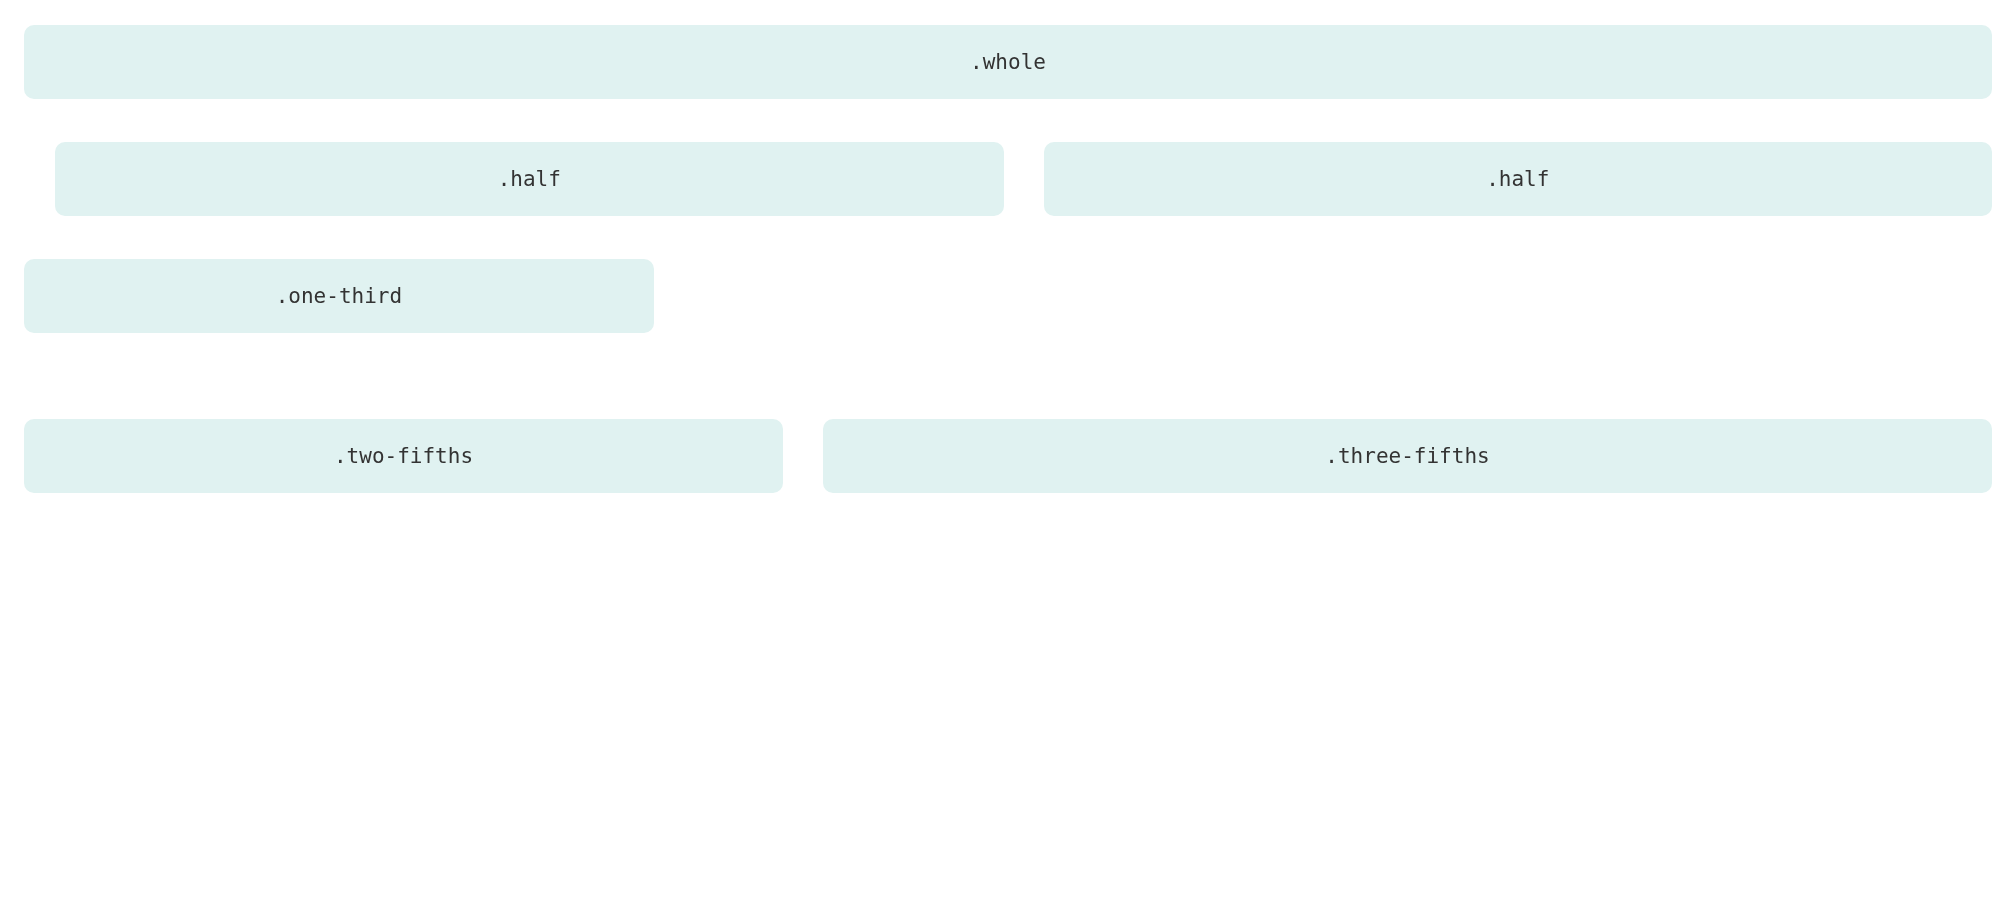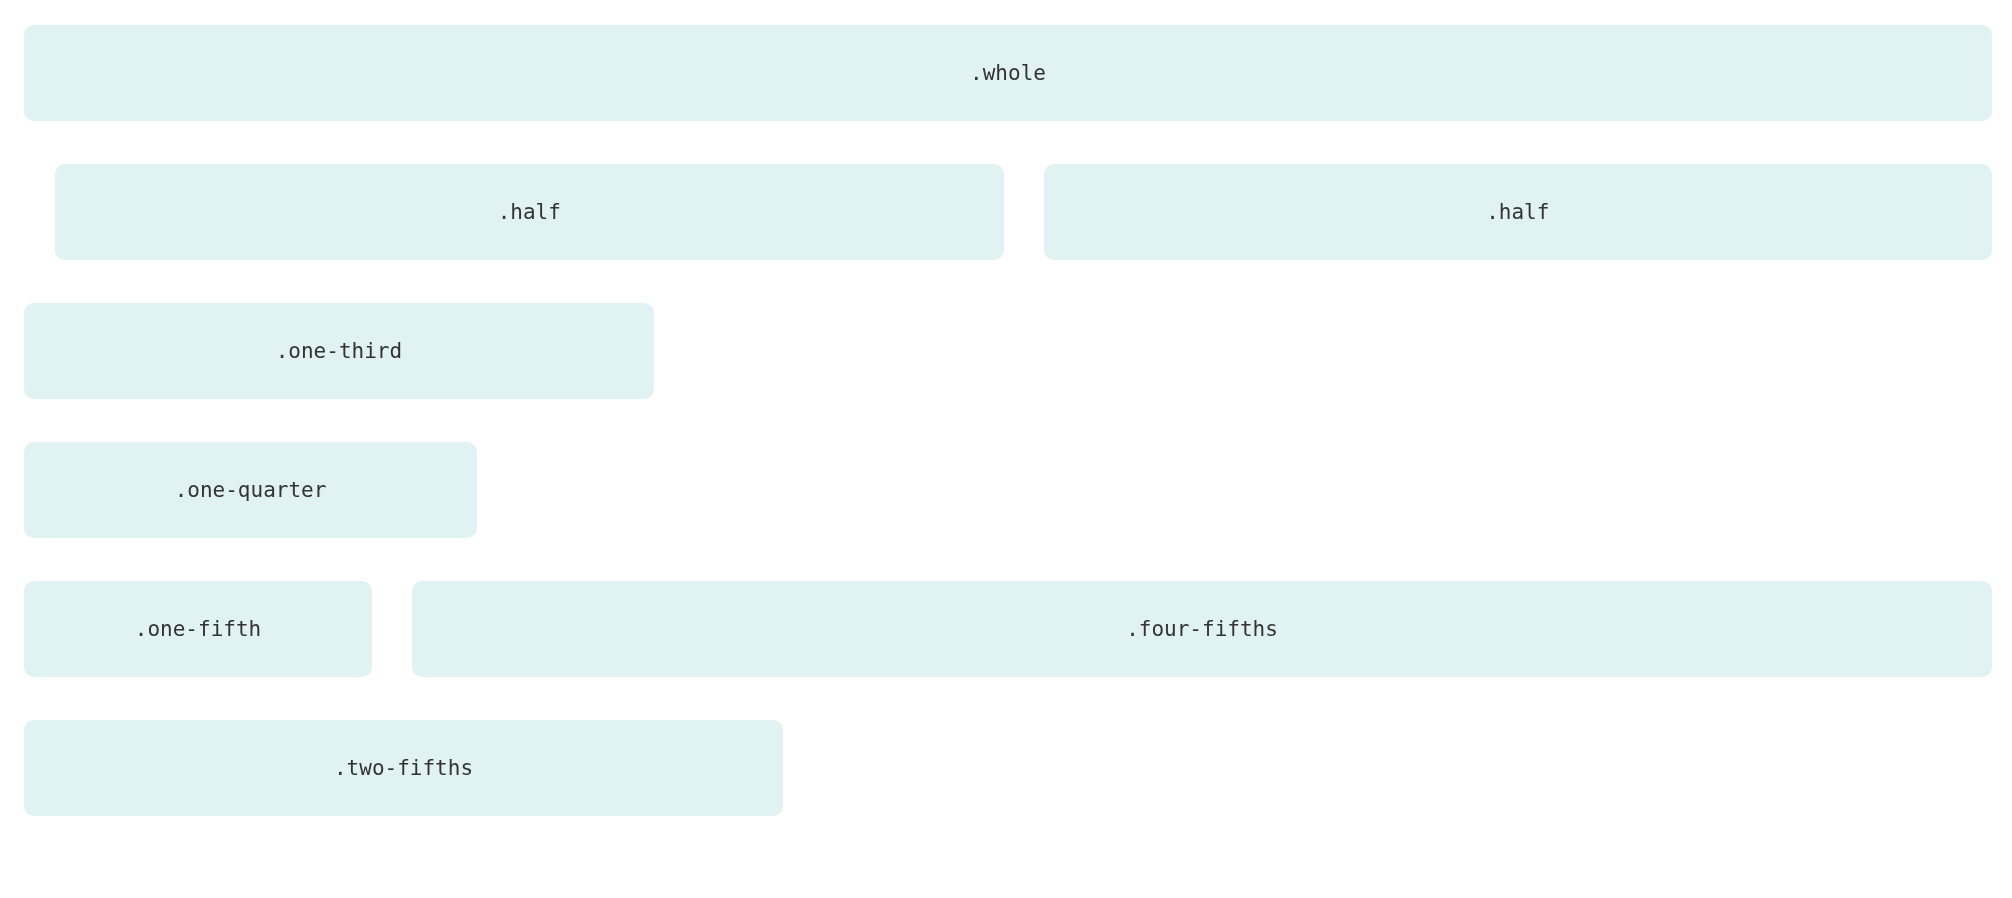--- a/index.html
+++ b/index.html
@@ -26,21 +26,21 @@
     margin-bottom:43px;
   }
   .grid-row:last-child{ margin-bottom:0; }
   .cols-whole      { grid-template-columns:1fr; }
   .cols-halves     { grid-template-columns:963fr 963fr;padding-left:31px; }
   .cols-thirds     { grid-template-columns:623fr 1305fr;gap:19px; }
   .cols-quarters   { grid-template-columns:453fr 1475fr; }
   .cols-fifths     { grid-template-columns:348fr 1580fr; }
   .cols-two-fifths { grid-template-columns:759fr 1169fr;margin-top:22px; }
   .grid-box{
-    height:96px;
+    height:74px;
     background:var(--box-bg);
     border-radius:10px;
     display:flex;
     align-items:center;
     justify-content:center;
   }
   .grid-box-label{
     font-size:21px;
     line-height:1;
     color:var(--box-text);
@@ -68,33 +68,25 @@
     </div>
   </section>
 
   <section class="grid-row cols-thirds">
     <div class="grid-box">
       <span class="grid-box-label">.one-third</span>
     </div>
   </section>
 
   <section class="grid-row cols-quarters">
-    <div class="grid-box">
-      <span class="grid-box-label">.one-quarter</span>
-    </div>
   </section>
 
-  <section class="grid-row cols-fifths">
-    <div class="grid-box">
-      <span class="grid-box-label">.one-fifth</span>
-    </div>
-    <div class="grid-box">
-      <span class="grid-box-label">.four-fifths</span>
-    </div>
-  </section>
 
   <section class="grid-row cols-two-fifths">
     <div class="grid-box">
       <span class="grid-box-label">.two-fifths</span>
+    </div>
+    <div class="grid-box">
+      <span class="grid-box-label">.three-fifths</span>
     </div>
   </section>
 
 </main>
 
 </body></html>

